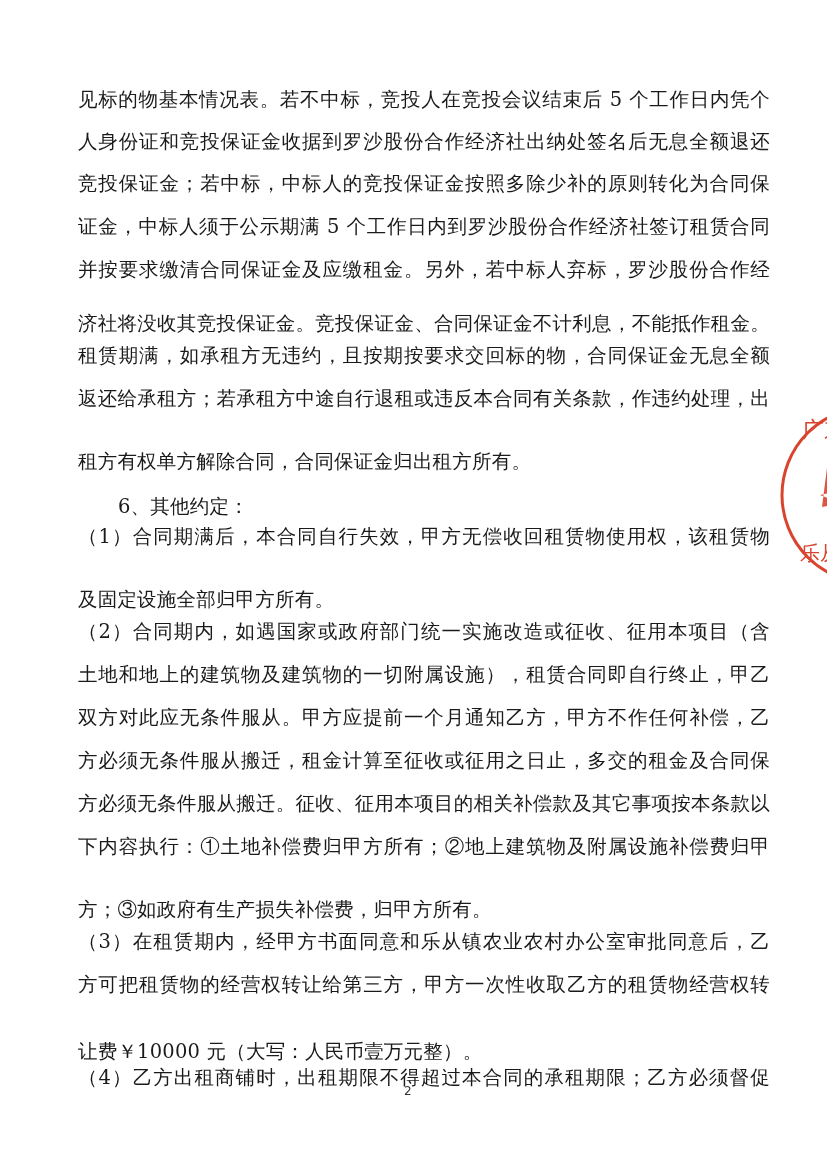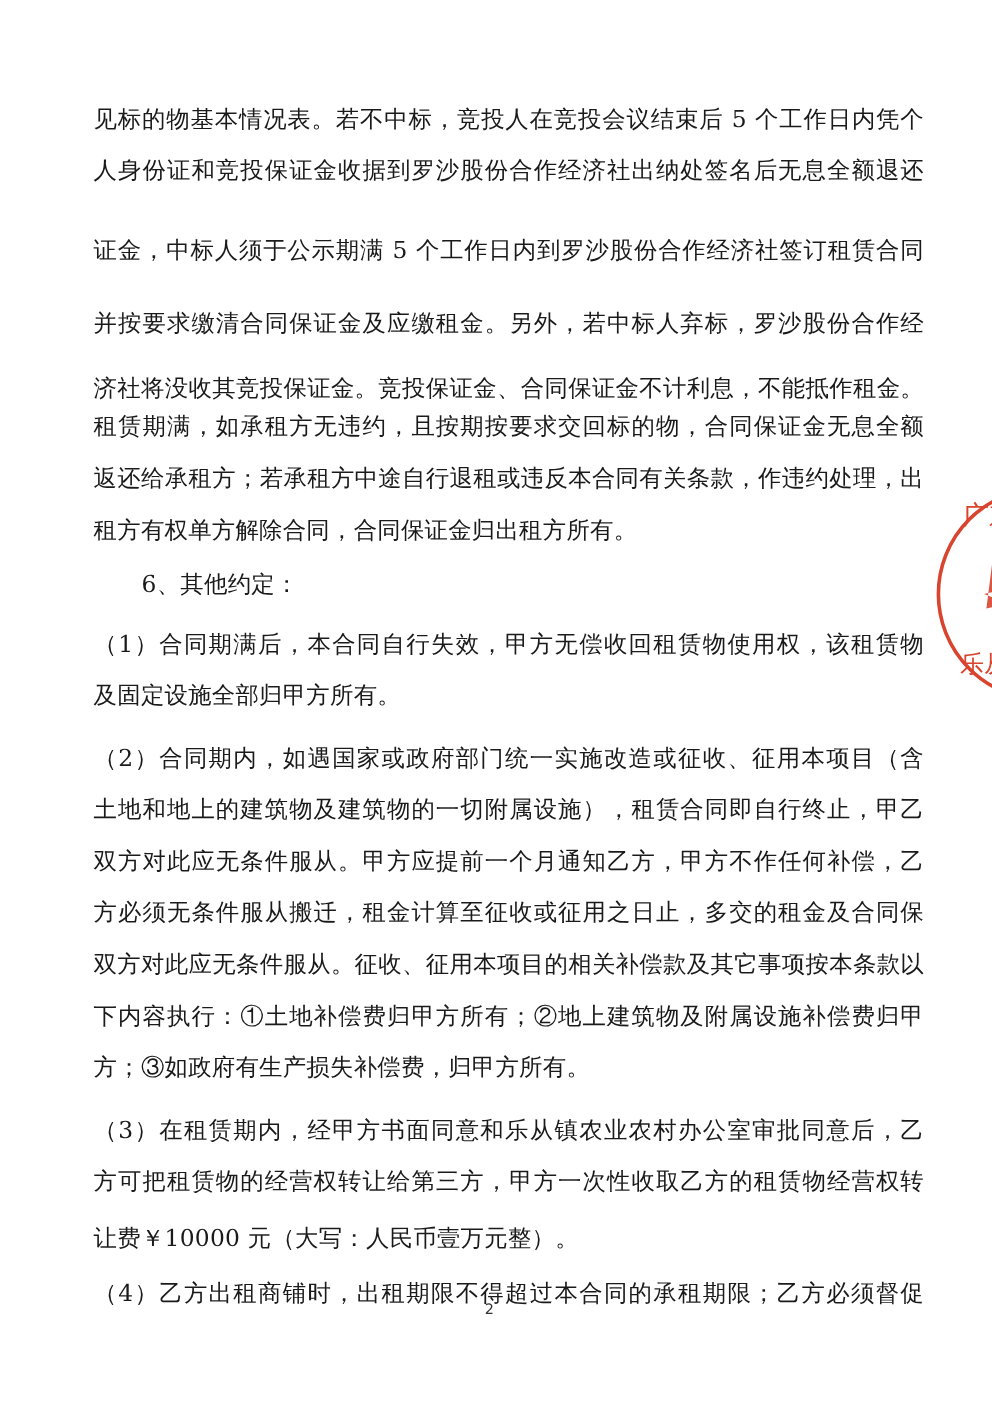--- a/index.html
+++ b/index.html
@@ -6,54 +6,55 @@
   body {
     width: 827px; height: 1169px; background: #ffffff; position: relative; overflow: hidden;
     font-family: "DejaVu Serif", "Liberation Serif", serif; color: #1a1a1a;
   }
   .page { position: absolute; left: 0; top: 0; width: 827px; height: 1000px; }
   .line {
     position: absolute; left: 78px; width: 692px;
     font-size: 19.5px; line-height: 24px; white-space: nowrap;
     text-align: justify; text-align-last: justify; letter-spacing: 0.2px;
   }
-  .line.last { text-align-last: left; }
+  .line.last { text-align-last: left; margin-top: 20px; }
   .heading { left: 118px; }
   .page-num {
     position: absolute; left: 404px; top: 1084px; font-size: 12px;
     font-family: "DejaVu Sans", sans-serif; color: #333;
   }
   .stamp {
     position: absolute; left: 780px; top: 395px; width: 110px; height: 200px;
   }
 </style>
 </head>
 <body>
 
 <div class="page">
 
   <div class="line" style="top:88px">见标的物基本情况表。若不中标，竞投人在竞投会议结束后 5 个工作日内凭个</div>
   <div class="line" style="top:130px">人身份证和竞投保证金收据到罗沙股份合作经济社出纳处签名后无息全额退还</div>
-  <div class="line" style="top:197px">证金，中标人须于公示期满 5 个工作日内到罗沙股份合作经济社签订租赁合同</div>
+  <div class="line" style="top:172px">竞投保证金；若中标，中标人的竞投保证金按照多除少补的原则转化为合同保</div>
+  <div class="line" style="top:215px">证金，中标人须于公示期满 5 个工作日内到罗沙股份合作经济社签订租赁合同</div>
   <div class="line" style="top:258px">并按要求缴清合同保证金及应缴租金。另外，若中标人弃标，罗沙股份合作经</div>
   <div class="line" style="top:312px">济社将没收其竞投保证金。竞投保证金、合同保证金不计利息，不能抵作租金。</div>
   <div class="line" style="top:344px">租赁期满，如承租方无违约，且按期按要求交回标的物，合同保证金无息全额</div>
   <div class="line" style="top:387px">返还给承租方；若承租方中途自行退租或违反本合同有关条款，作违约处理，出</div>
   <div class="line last" style="top:430px">租方有权单方解除合同，合同保证金归出租方所有。</div>
 
   <div class="line heading last" style="top:475px">6、其他约定：</div>
 
   <div class="line" style="top:525px">（1）合同期满后，本合同自行失效，甲方无偿收回租赁物使用权，该租赁物</div>
   <div class="line last" style="top:568px">及固定设施全部归甲方所有。</div>
 
   <div class="line" style="top:620px">（2）合同期内，如遇国家或政府部门统一实施改造或征收、征用本项目（含</div>
   <div class="line" style="top:706px">双方对此应无条件服从。甲方应提前一个月通知乙方，甲方不作任何补偿，乙</div>
   <div class="line" style="top:663px">土地和地上的建筑物及建筑物的一切附属设施），租赁合同即自行终止，甲乙</div>
   <div class="line" style="top:749px">方必须无条件服从搬迁，租金计算至征收或征用之日止，多交的租金及合同保</div>
-  <div class="line" style="top:792px">双方对此应无条件服从。征收、征用本项目的相关补偿款及其它事项按本条款以</div>
+  <div class="line" style="top:792px">方必须无条件服从搬迁。征收、征用本项目的相关补偿款及其它事项按本条款以</div>
   <div class="line" style="top:835px">下内容执行：①土地补偿费归甲方所有；②地上建筑物及附属设施补偿费归甲</div>
   <div class="line last" style="top:878px">方；③如政府有生产损失补偿费，归甲方所有。</div>
 
   <div class="line" style="top:930px">（3）在租赁期内，经甲方书面同意和乐从镇农业农村办公室审批同意后，乙</div>
   <div class="line" style="top:973px">方可把租赁物的经营权转让给第三方，甲方一次性收取乙方的租赁物经营权转</div>
   <div class="line last" style="top:1020px">让费￥10000 元（大写：人民币壹万元整）。</div>
 
   <div class="line" style="top:1066px">（4）乙方出租商铺时，出租期限不得超过本合同的承租期限；乙方必须督促</div>
 
   <div class="page-num">2</div>

